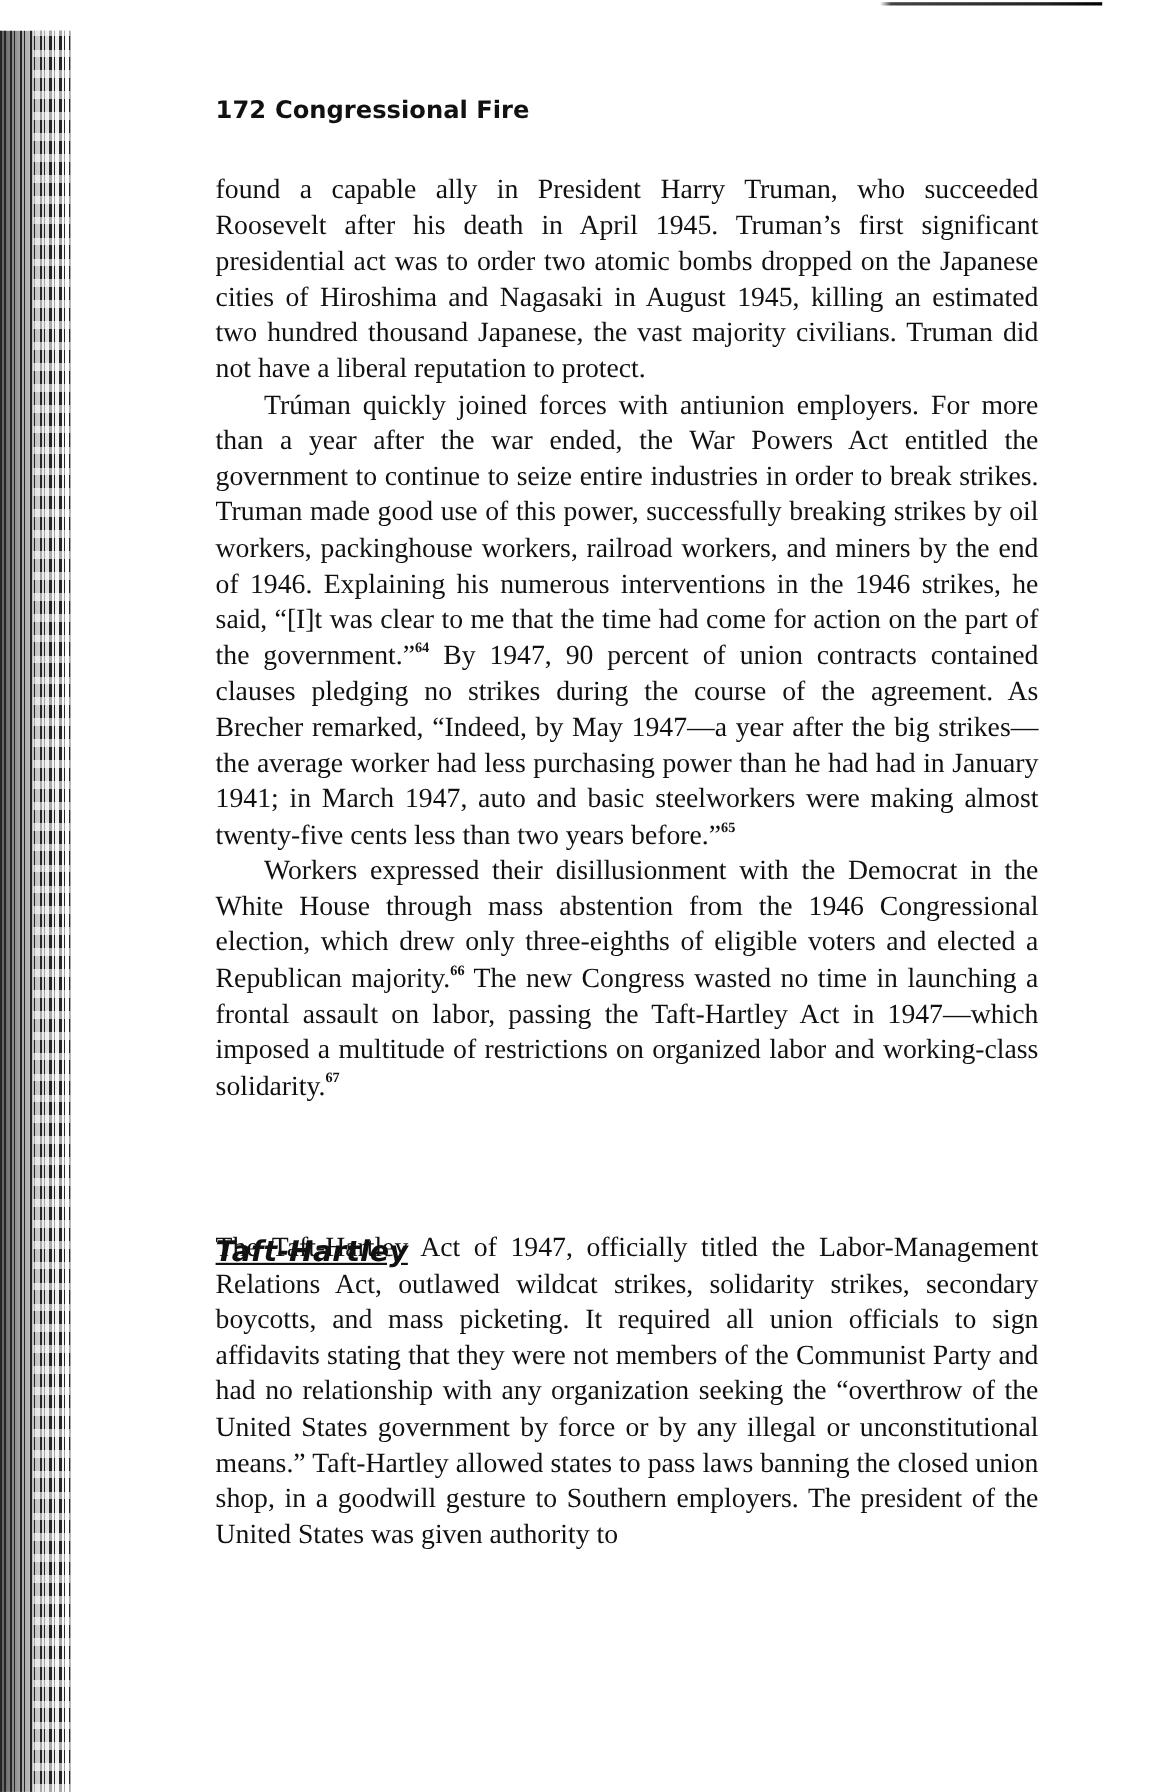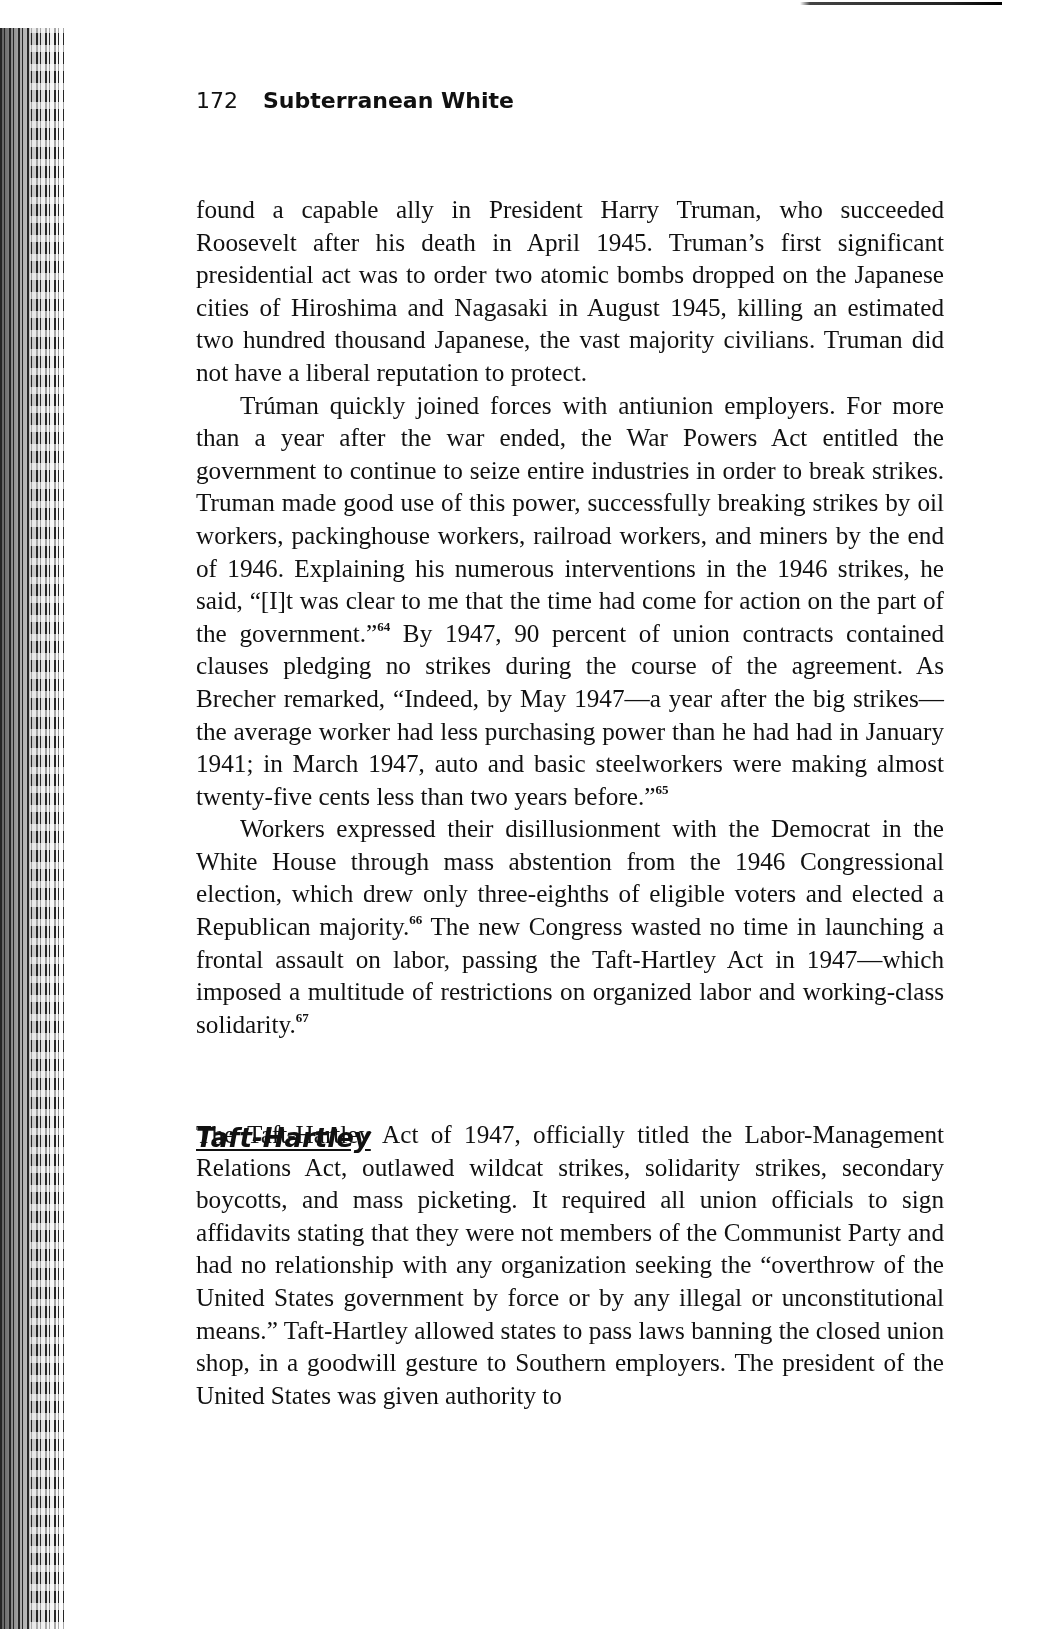--- a/index.html
+++ b/index.html
@@ -21,48 +21,48 @@
   }
   .top-rule {
     position: absolute; top: 2px; left: 800px; width: 202px; height: 3px;
     background: linear-gradient(90deg, transparent 0px, #444 10px, #222 150px, #000 202px);
   }
   .running-head {
     position: absolute; top: 86px; left: 196px;
     font-family: "DejaVu Sans", "Liberation Sans", sans-serif;
     font-size: 22px; line-height: 30px;
   }
-  .running-head .pageno { font-weight: normal; margin-right: 18px; }
+  .running-head .pageno { font-weight: bold; margin-right: 1px; }
   .running-head .book { font-weight: bold; }
   .text {
     position: absolute; left: 196px; width: 748px;
     font-size: 25.2px; line-height: 32.6px; text-align: justify;
   }
   .text p { margin: 0; }
   .text p.indent { text-indent: 44px; }
   .text p span { display: block; }
   sup { font-size: 13px; line-height: 0; vertical-align: 11px; font-weight: bold; }
   .section-heading {
     position: absolute; top: 1121px; left: 196px;
     font-family: "DejaVu Sans", "Liberation Sans", sans-serif;
     font-weight: bold; font-style: italic; font-size: 26px; line-height: 34px; text-decoration: underline;
   }
-  .block1 { top: 157px; margin-top: 37px; }
+  .block1 { top: 157px; }
   .block2 { top: 1119px; }
 </style>
 </head>
 <body>
 
 <div class="top-rule"></div>
 <div class="gutter"></div>
 <div class="gutter-fade"></div>
 
 <div class="running-head">
   <span class="pageno">172</span>
-  <span class="book">Subterranean White</span>
+  <span class="book">Congressional Fire</span>
 </div>
 
 <div class="text block1">
   <p>found a capable ally in President Harry Truman, who succeeded Roosevelt after his death in April 1945. Truman’s first significant presidential act was to order two atomic bombs dropped on the Japanese cities of Hiroshima and Nagasaki in August 1945, killing an estimated two hundred thousand Japanese, the vast majority civilians. Truman did not have a liberal reputation to protect.</p>
   <p class="indent"><span style="display:inline">Trúman quickly joined forces with antiunion employers. For more than a year after the war ended, the War Powers Act entitled the government to continue to seize entire industries in order to break strikes. Truman made good use of this power, successfully breaking strikes by oil workers, packinghouse workers, railroad workers, and miners by the end of 1946. Explaining his numerous interventions in the 1946 strikes, he said, “[I]t was clear to me that the time had come for action on the part of the government.”</span><sup>64</sup><span style="display:inline"> By 1947, 90 percent of union contracts contained clauses pledging no strikes during the course of the agreement. As Brecher remarked, “Indeed, by May 1947—a year after the big strikes—the average worker had less purchasing power than he had had in January 1941; in March 1947, auto and basic steelworkers were making almost twenty-five cents less than two years before.”</span><sup>65</sup></p>
   <p class="indent"><span style="display:inline">Workers expressed their disillusionment with the Democrat in the White House through mass abstention from the 1946 Congressional election, which drew only three-eighths of eligible voters and elected a Republican majority.</span><sup>66</sup><span style="display:inline"> The new Congress wasted no time in launching a frontal assault on labor, passing the Taft-Hartley Act in 1947—which imposed a multitude of restrictions on organized labor and working-class solidarity.</span><sup>67</sup></p>
 </div>
 
 <div class="section-heading">Taft-Hartley</div>
 

